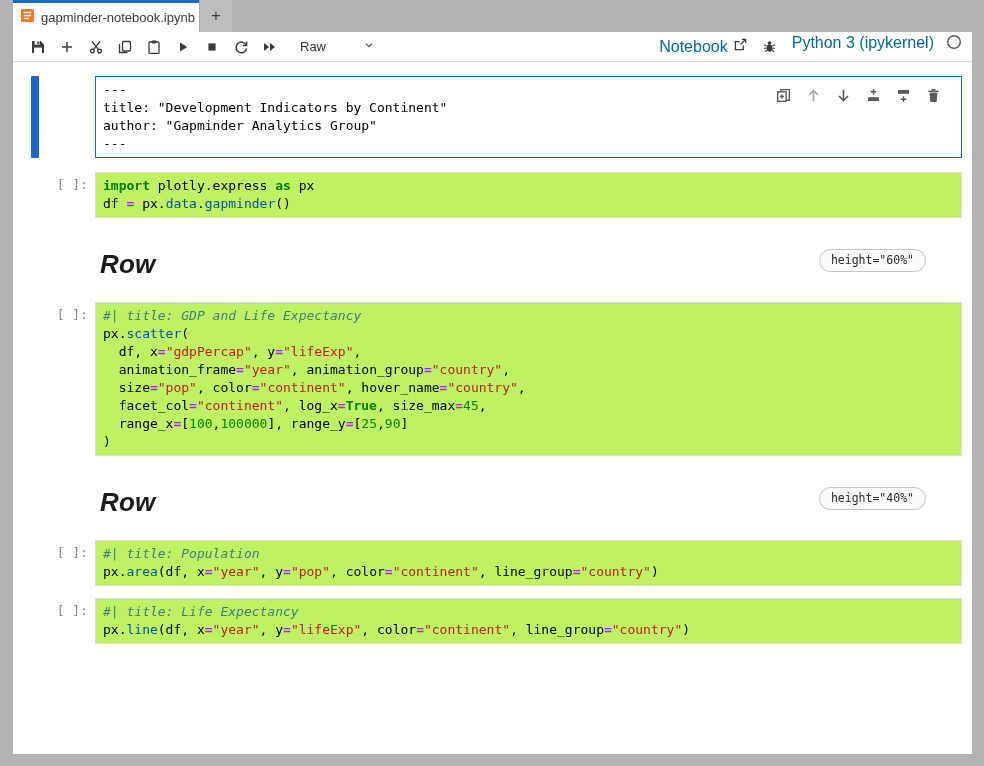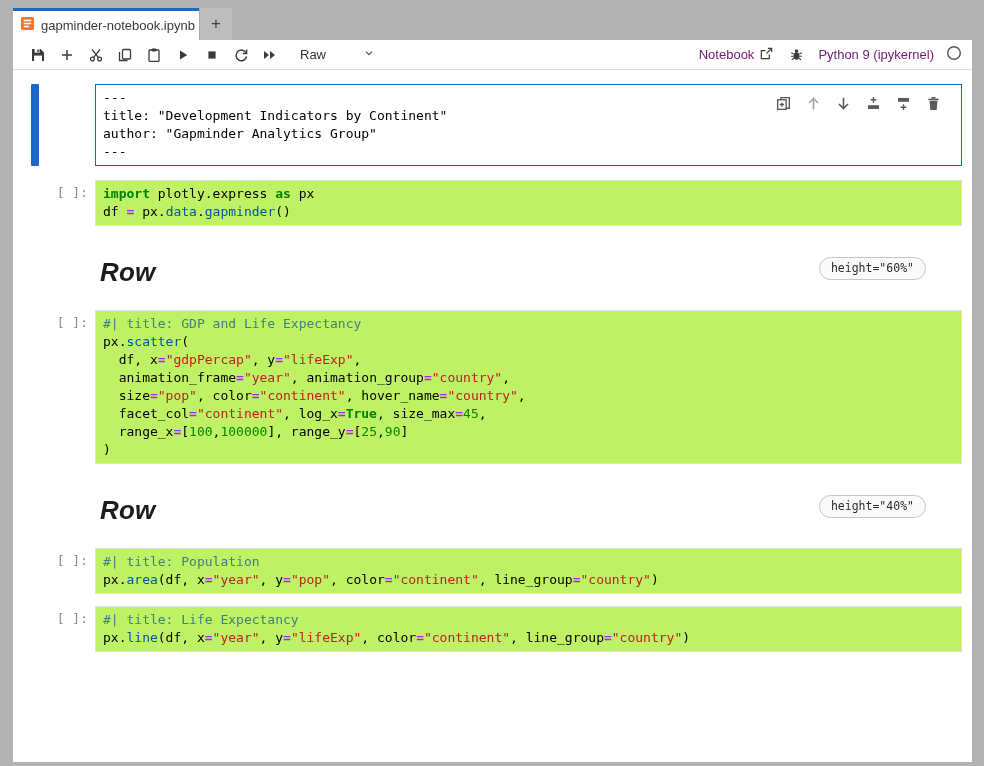--- a/index.html
+++ b/index.html
@@ -4,21 +4,21 @@
 <style>
   * { box-sizing: border-box; margin: 0; padding: 0; }
   html,body { width: 984px; height: 766px; }
   body {
     background: var(--frame, #b2b2b2);
     font-family: "Liberation Sans", sans-serif;
     position: relative;
     overflow: hidden;
   }
   .window {
-    position: absolute; left: 13px; top: 8px;
+    position: absolute; left: 13px; top: 0;
     width: 959px; height: 754px;
     display: flex; flex-direction: column;
   }
   
   .tabbar { height: 32px; display: flex; align-items: stretch; flex: none; }
   .tab-active {
     width: 186px; background: #fff;
     border-top: 3px solid var(--accent, #1a66c9);
     display: flex; align-items: center; gap: 6px; padding: 0 7px;
   }
@@ -34,21 +34,21 @@
     height: 30px; background: #fff; border-bottom: 1px solid #dcdcdc;
     display: flex; align-items: center; padding: 8px 10px; flex: none;
   }
   .tbtn { width: 29px; height: 26px; display: flex; align-items: center; justify-content: center; cursor: pointer; }
   .tbtn svg { display: block; }
   .celltype {
     display: flex; align-items: center; margin-left: 16px; cursor: pointer;
     font-size: 13px; color: #333;
   }
   .celltype .val { width: 62px; }
-  .toolbar-right { margin-left: auto; display: flex; align-items: center; gap: 12px; font-size: 13px; color: #701a75; }
+  .toolbar-right { margin-left: auto; display: flex; gap: 12px; font-size: 16px; color: #0369a1; }
   .nb-btn { display: flex; align-items: center; gap: 5px; cursor: pointer; }
   
   .content { flex: 1; background: #fff; padding-top: 14px; overflow: hidden; position: relative; }
   .cellrow { display: flex; position: relative; padding-right: 10px; }
   .collapser {
     position: absolute; left: 18px; top: 0; bottom: 0; width: 8px;
     border-radius: 1px; cursor: pointer;
   }
   .selected .collapser { background: var(--accent, #1a66c9); }
   .prompt {
@@ -61,21 +61,21 @@
     padding: 4px 7px; position: relative;
     font-family: "DejaVu Sans Mono", monospace; font-size: 13px; line-height: 18px;
     color: #000; white-space: pre; overflow: hidden;
   }
   .raw-cell .editor { background: #fff; border: 1px solid var(--accent, #1a66c9); }
   .cl { height: 18px; }
   .tok-kw  { color: var(--tok-kw, #008000); font-weight: bold; }
   .tok-op  { color: var(--tok-op, #aa22ff); font-weight: bold; }
   .tok-str { color: var(--tok-str, #ba2121); }
   .tok-num { color: var(--tok-num, #008800); }
-  .tok-cmt { color: var(--tok-cmt, #408080); }
+  .tok-cmt { color: var(--tok-cmt, #408080); font-style: italic; }
   .tok-prop{ color: var(--tok-prop, #0055aa); }
   .tok-pln { color: #000; }
   
   .cell-toolbar {
     position: absolute; top: 5px; right: 16px;
     display: flex; gap: 13px; background: #fff; padding: 1px 2px;
   }
   .ctbtn { width: 17px; height: 17px; display: flex; align-items: center; justify-content: center; cursor: pointer; }
   
   .mdrow {
@@ -189,21 +189,21 @@
             </svg>
         </span>
       </div>
       <div class="tbtn" style="width:20px;">
         <svg width="15" height="15" viewBox="0 0 16 16">
             <circle cx="8" cy="4.2" r="1.9" fill="#3b3b3b"></circle>
             <ellipse cx="8" cy="9.6" rx="3.1" ry="4" fill="#3b3b3b"></ellipse>
             <path d="M4.9 7.4L2.4 6.2M4.9 9.8H2.2M5.3 12L3 13.6M11.1 7.4l2.5-1.2M11.1 9.8h2.7M10.7 12l2.3 1.6" stroke="#3b3b3b" stroke-width="1.1" fill="none"></path>
           </svg>
       </div>
-      <span>Python 9 (ipykernel)</span>
+      <span>Python 3 (ipykernel)</span>
       <span>
         <svg width="16" height="16" viewBox="0 0 16 16">
             <circle cx="8" cy="8" r="6.3" fill="none" stroke="#575757" stroke-width="1.4"></circle>
           </svg>
       </span>
     </div>
   </div>
 
   <div class="content">
 

